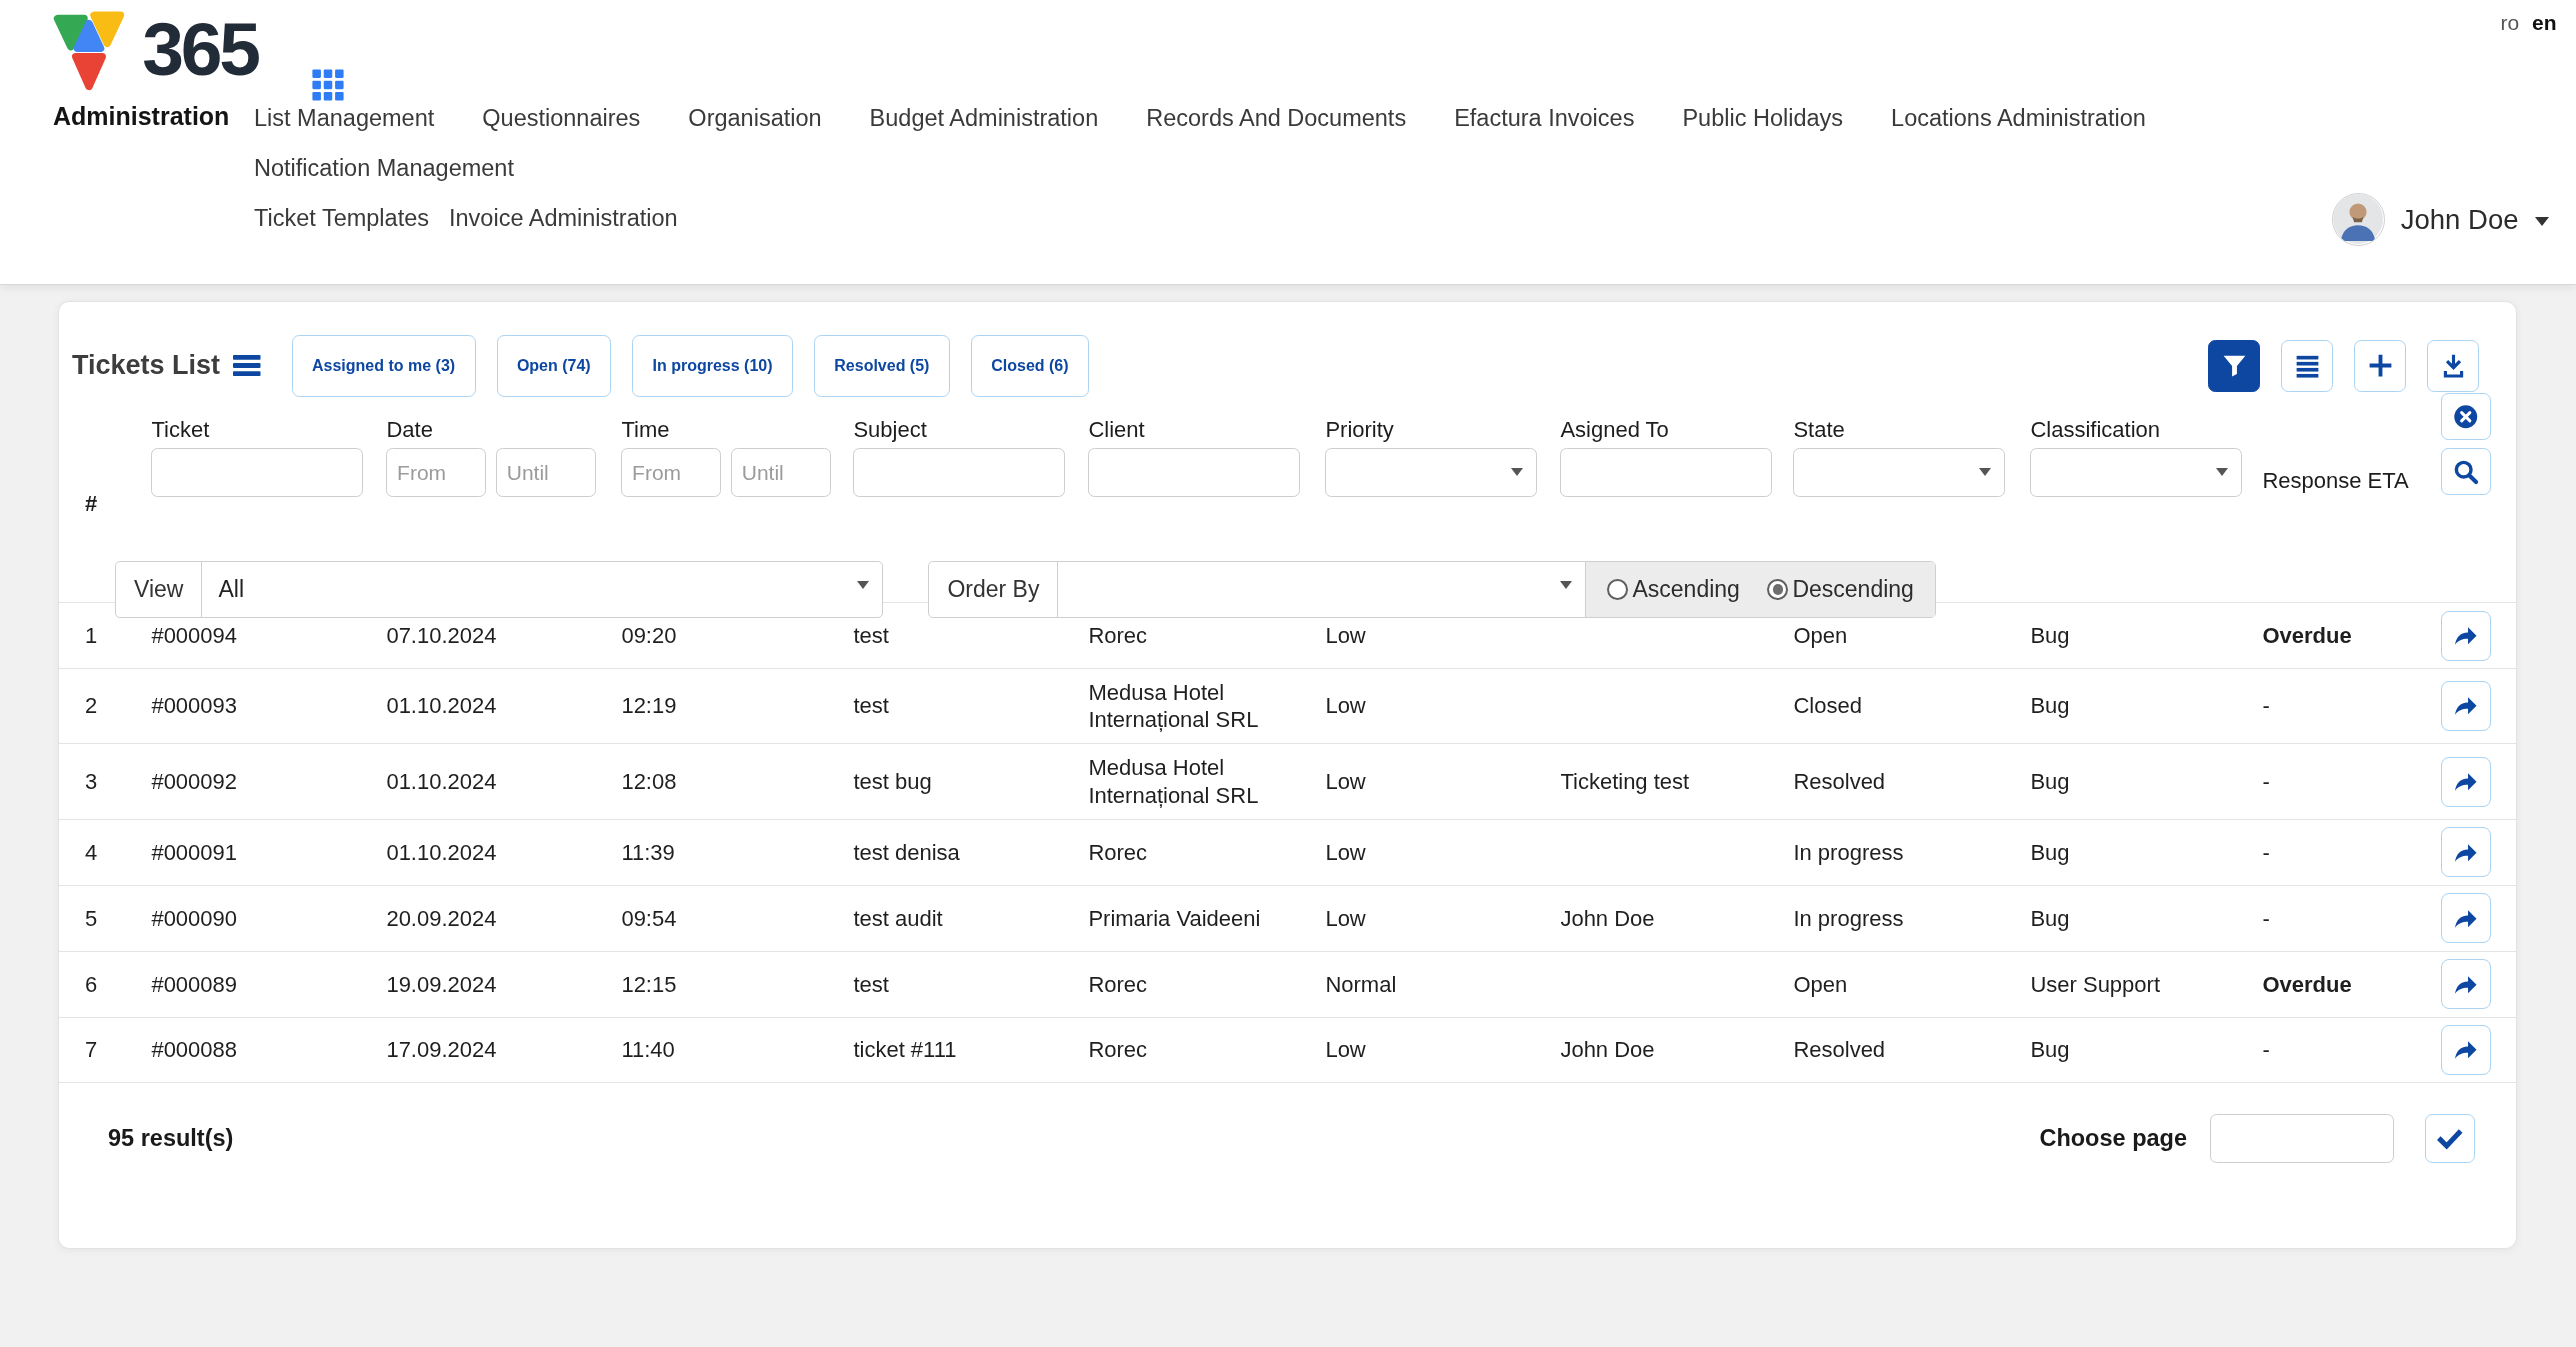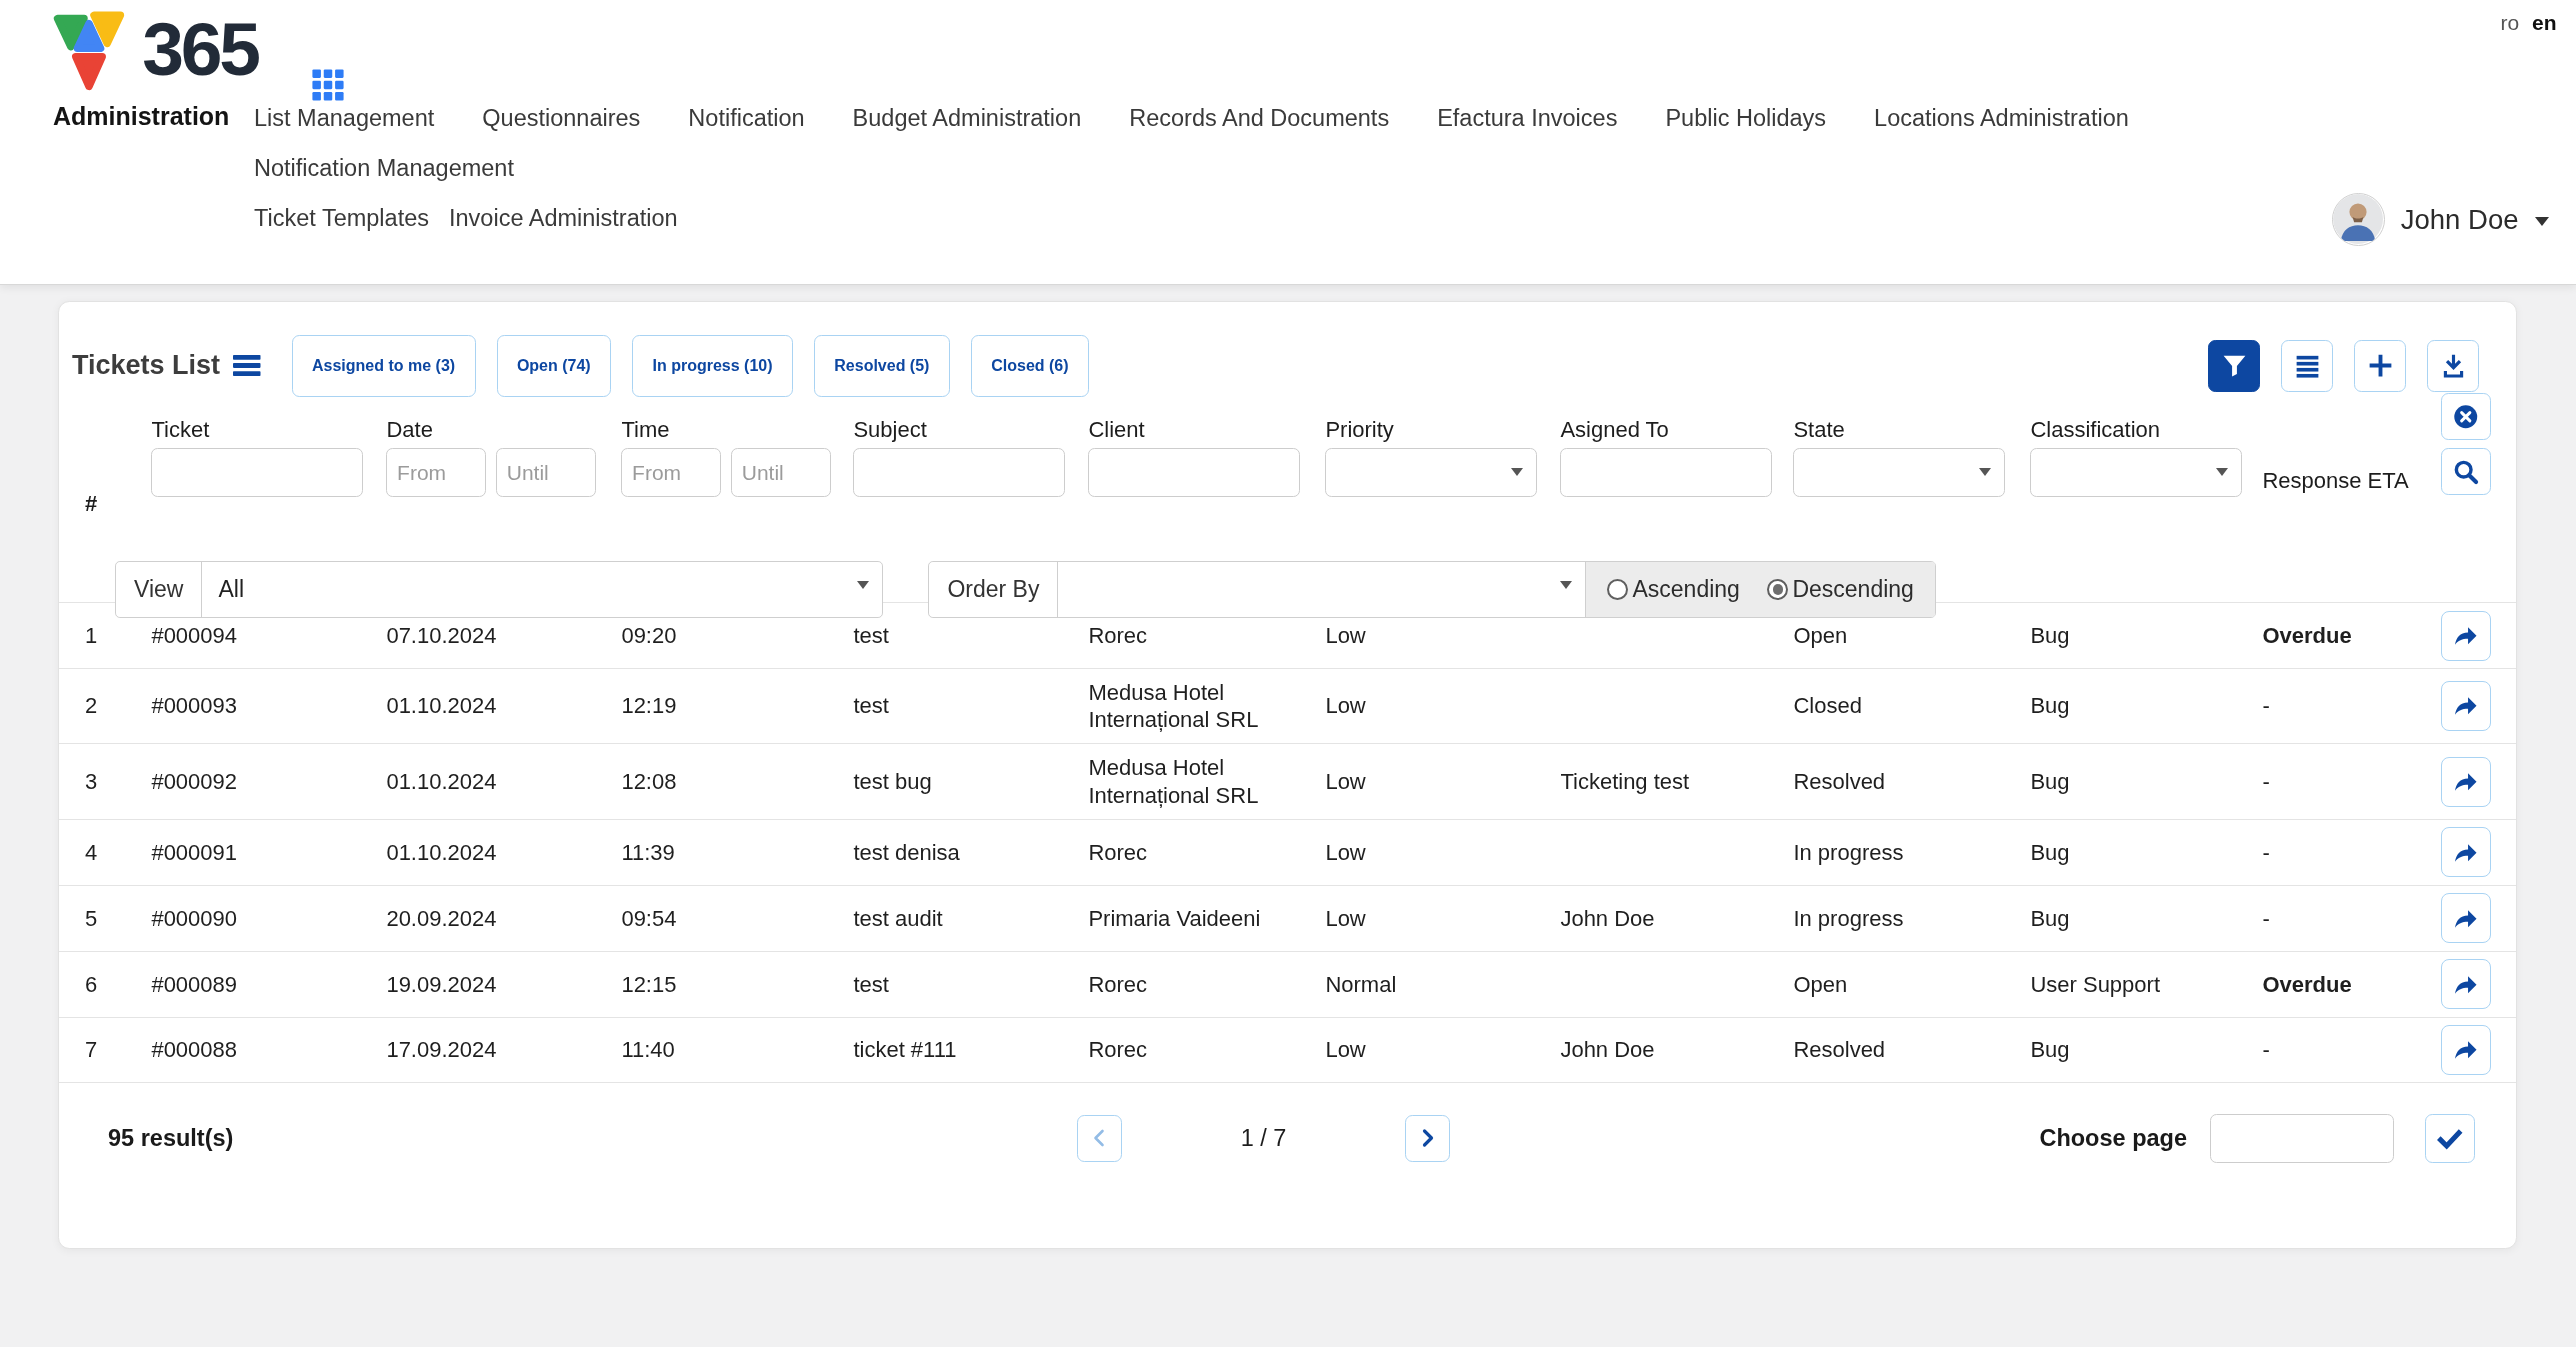--- a/index.html
+++ b/index.html
@@ -132,21 +132,21 @@
         <rect x="17" y="17" width="6" height="6" rx="0.8"></rect>
     </g>
   </svg>
   <div class="app-name">Administration</div>
 
   <nav class="mainnav">
     <div style="display:flex;flex-wrap:wrap;column-gap:48px;row-gap:21px;width:100%">
 
     <span>List Management</span>
         <span>Questionnaires</span>
-        <span>Notification</span>
+        <span>Organisation</span>
         <span>Budget Administration</span>
         <span>Records And Documents</span>
         <span>Efactura Invoices</span>
         <span>Public Holidays</span>
         <span>Locations Administration</span>
         <span>Notification Management</span>
       </div>
     <div style="display:flex;column-gap:20px;width:100%">
 
     <span>Ticket Templates</span>
@@ -448,33 +448,20 @@
             <svg viewBox="0 0 24 24">
                 <path d="M14 9.2V4.6l7.4 7.4-7.4 7.4v-4.7c-5.1 0-8.7 1.7-11.4 5.2 1-6 4.3-10.7 11.4-10.7z" fill="#0d47a1"></path>
               </svg>
           </button>
         </div>
       </div>
     </div>
 
   <div class="cfoot">
     <span class="results">95 result(s)</span>
-    <div class="pager">
-      <button class="pbtn">
-        <svg viewBox="0 0 24 24">
-              <path d="M14.5 5l-7 7 7 7" fill="none" stroke="#93bce6" stroke-width="2.6" stroke-linecap="round" stroke-linejoin="round"></path>
-            </svg>
-      </button>
-      <span class="page-ind">1 / 7</span>
-      <button class="pbtn">
-        <svg viewBox="0 0 24 24">
-              <path d="M9.5 5l7 7-7 7" fill="none" stroke="#0d47a1" stroke-width="3.2" stroke-linecap="round" stroke-linejoin="round"></path>
-            </svg>
-      </button>
-    </div>
     <div class="choose">
       <span class="choose-label">Choose page</span>
       <input class="choose-input" style="">
       <button class="check-btn">
         <svg viewBox="0 0 24 24">
               <path d="M4 13l5.3 5.3L20 6.8" fill="none" stroke="#0d47a1" stroke-width="4.4" stroke-linecap="square"></path>
             </svg>
       </button>
     </div>
   </div>

